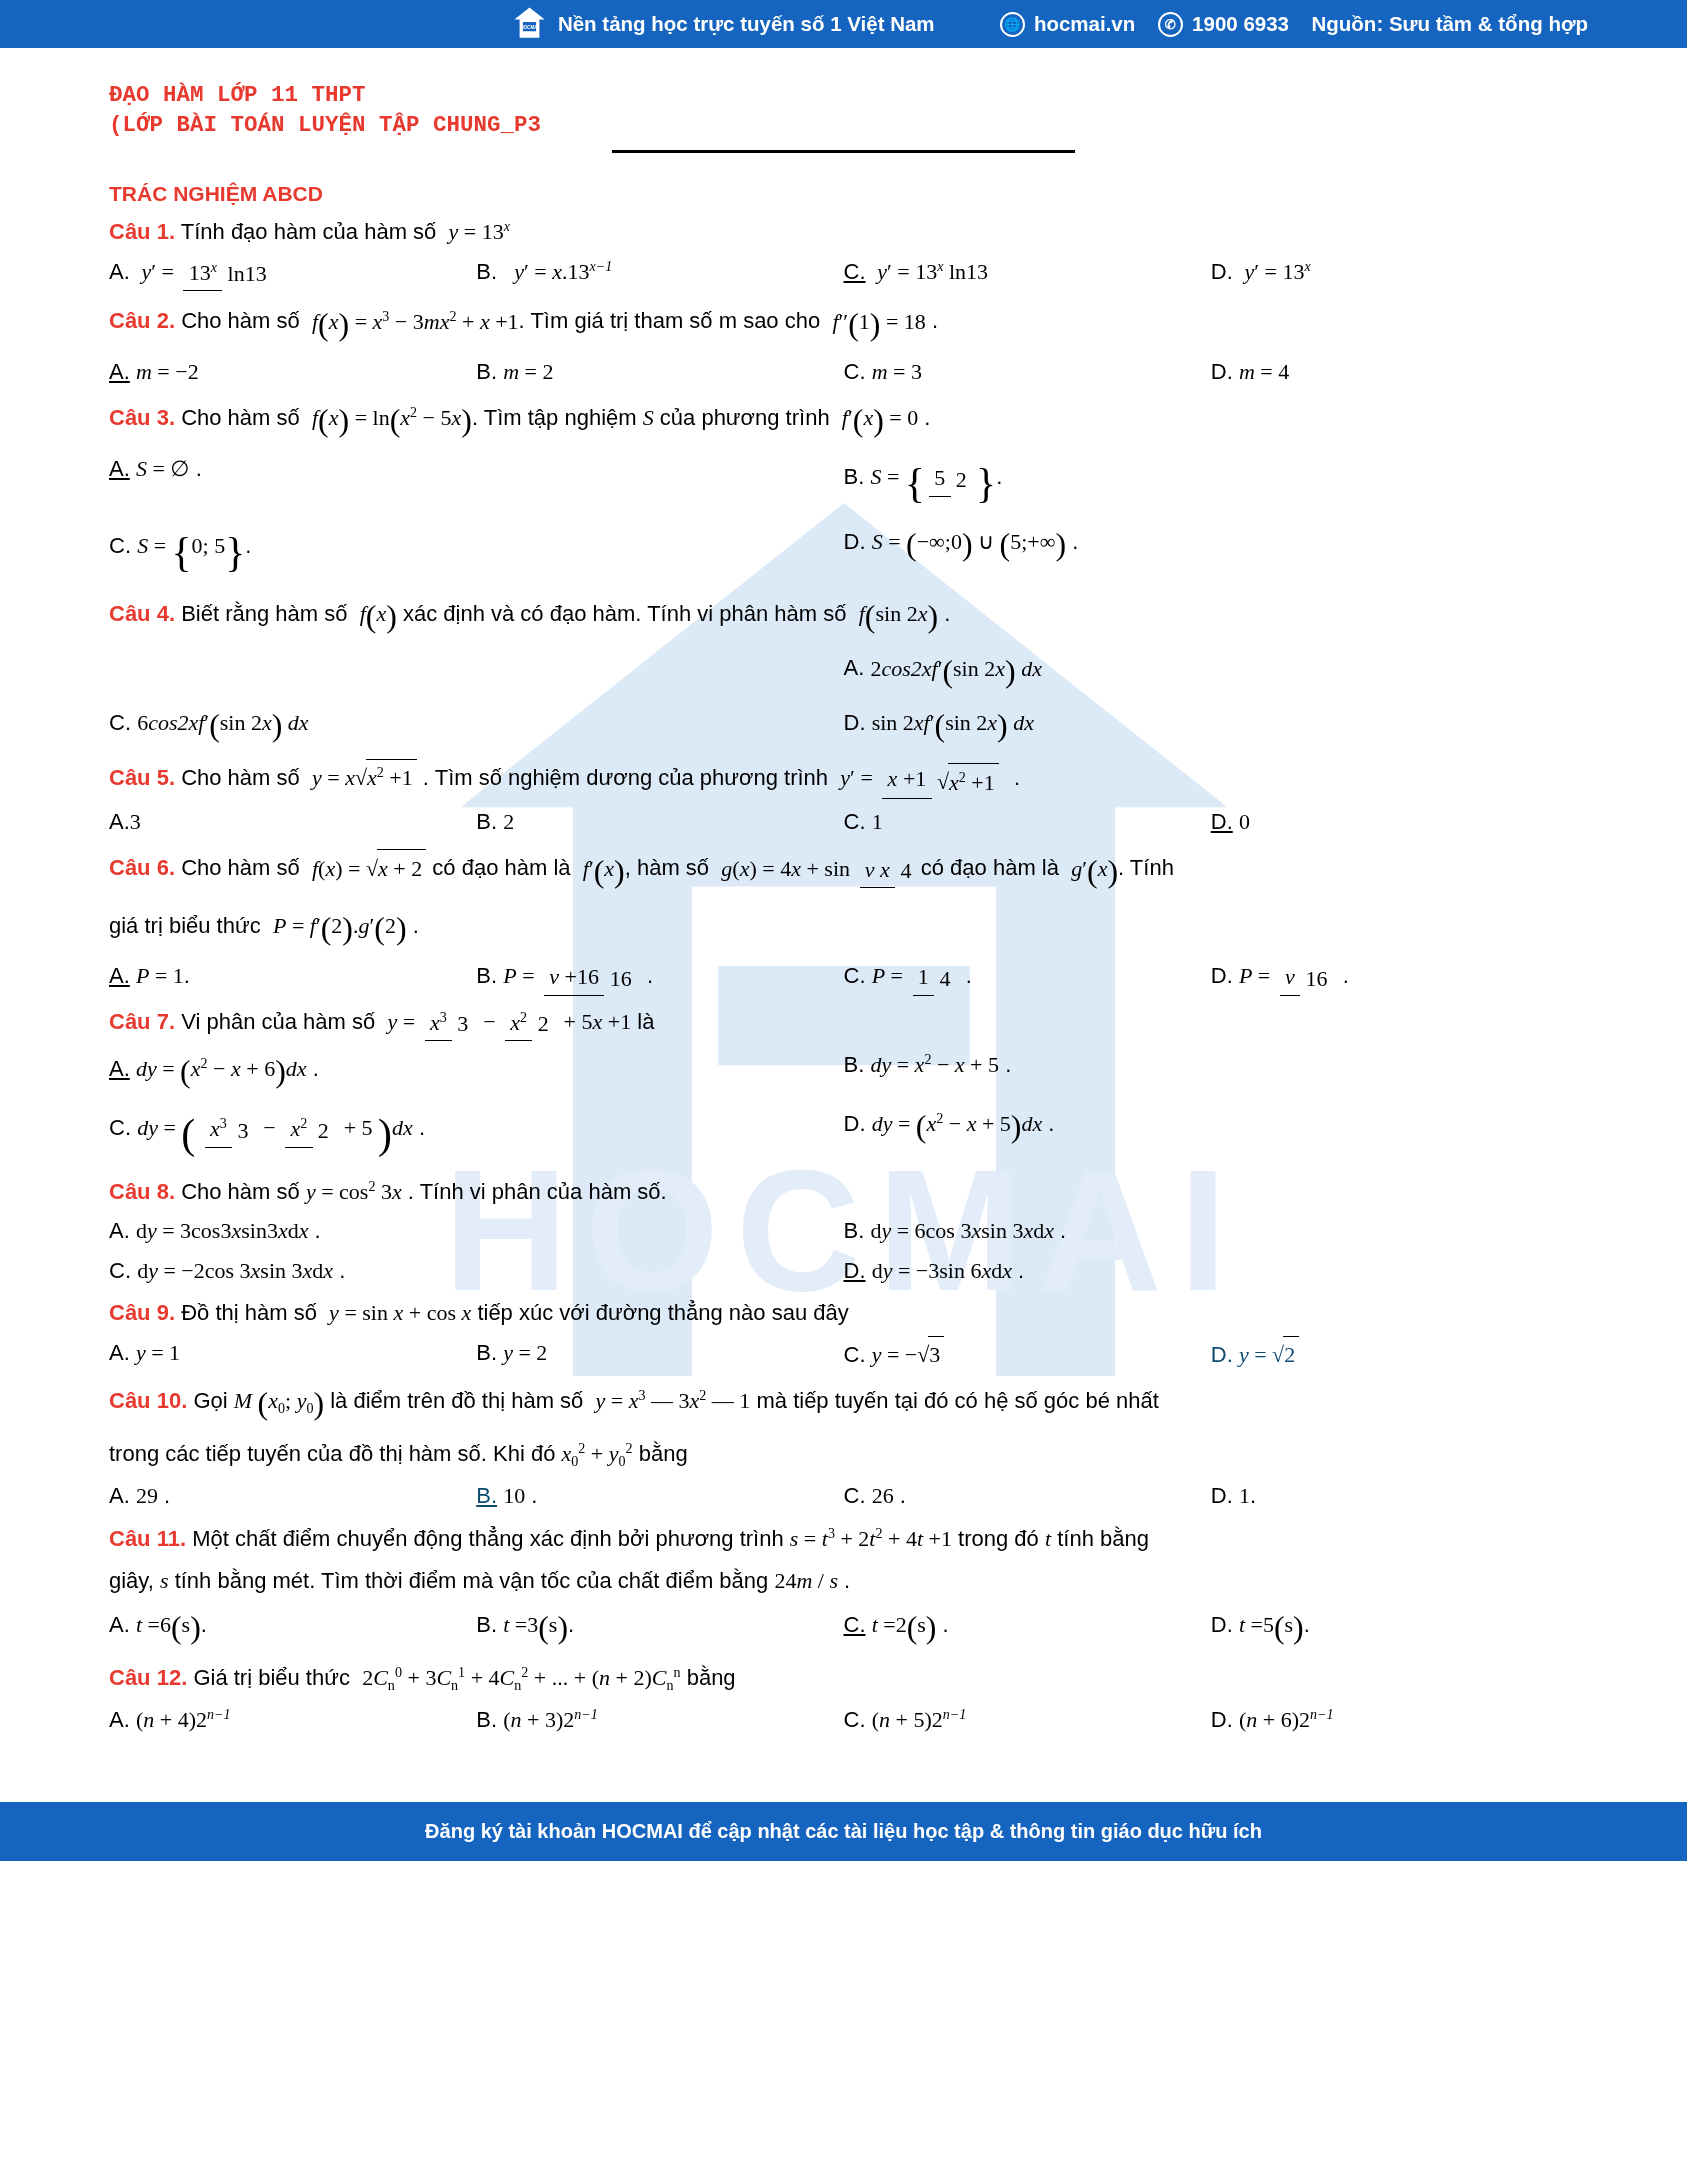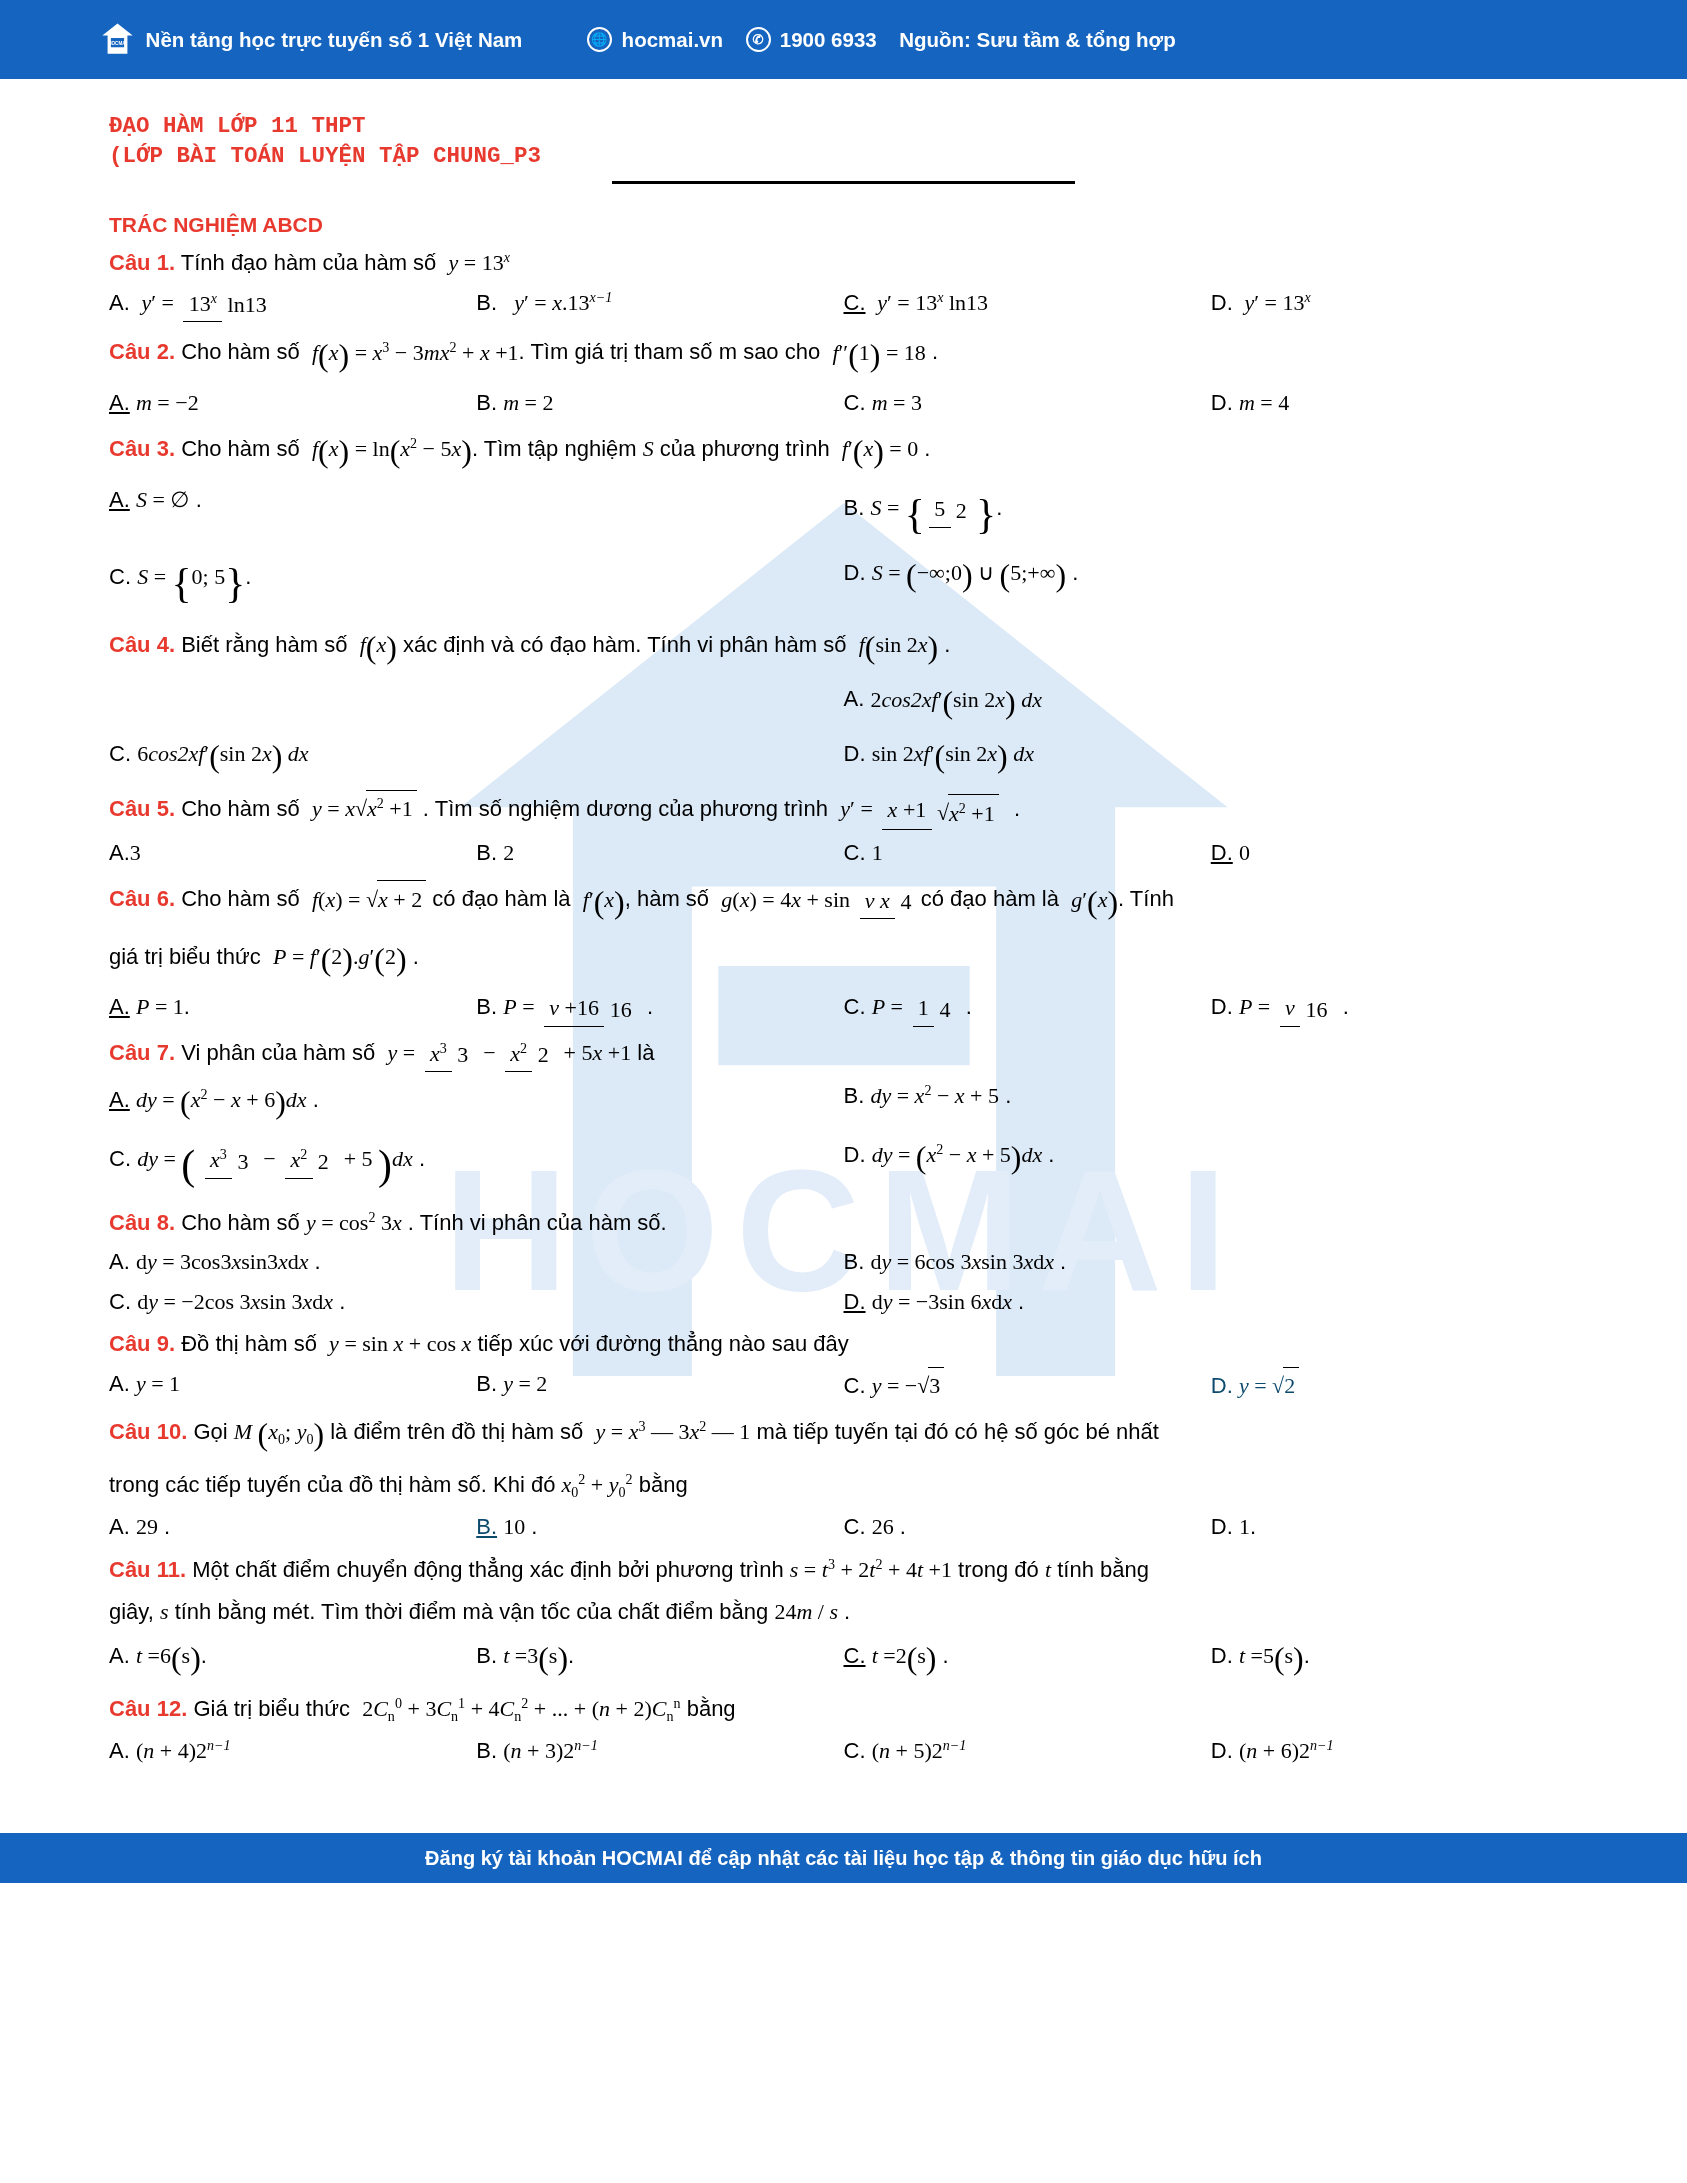--- a/index.html
+++ b/index.html
@@ -9,27 +9,28 @@
     font-family: "Liberation Sans", sans-serif;
     background: #ffffff;
     color: #000000;
     position: relative;
   }
 
   
   .topbar {
     background: #1565c0;
     color: #ffffff;
-    height: 79px;
+    height: 48px;
     display: flex;
     align-items: center;
     gap: 22.5px;
     padding: 0 99px;
     font-size: 20.5px;
     font-weight: bold;
+    justify-content: flex-end;
   }
   .topbar .logo-wrap { display: flex; align-items: center; gap: 10.6px; }
   .logo-mark {
     width: 36px; height: 36px;
     display: flex; align-items: center; justify-content: center;
     color: #ffffff;
   }
   .topbar-sep { flex: 0 0 20px; }
   .topbar .item { display: flex; align-items: center; gap: 9.3px; white-space: nowrap; }
   .circ-icon {
@@ -124,21 +125,21 @@
     font-family: "Liberation Serif", serif;
   }
   .radic { font-family: "Liberation Serif", serif; }
   .big-paren { font-size: 1.45em; font-family: "Liberation Serif", serif; vertical-align: -0.18em; }
   .brace { font-size: 1.9em; font-family: "Liberation Serif", serif; vertical-align: -0.30em; }
 
   
   .footer {
     background: #1565c0;
     color: #ffffff;
-    height: 50px;
+    height: 59px;
     display: flex;
     align-items: center;
     justify-content: center;
     font-size: 20px;
     font-weight: bold;
     margin-top: 40px;
   }
   .spacer { height: 26.5px; }
 </style>
 </head>

